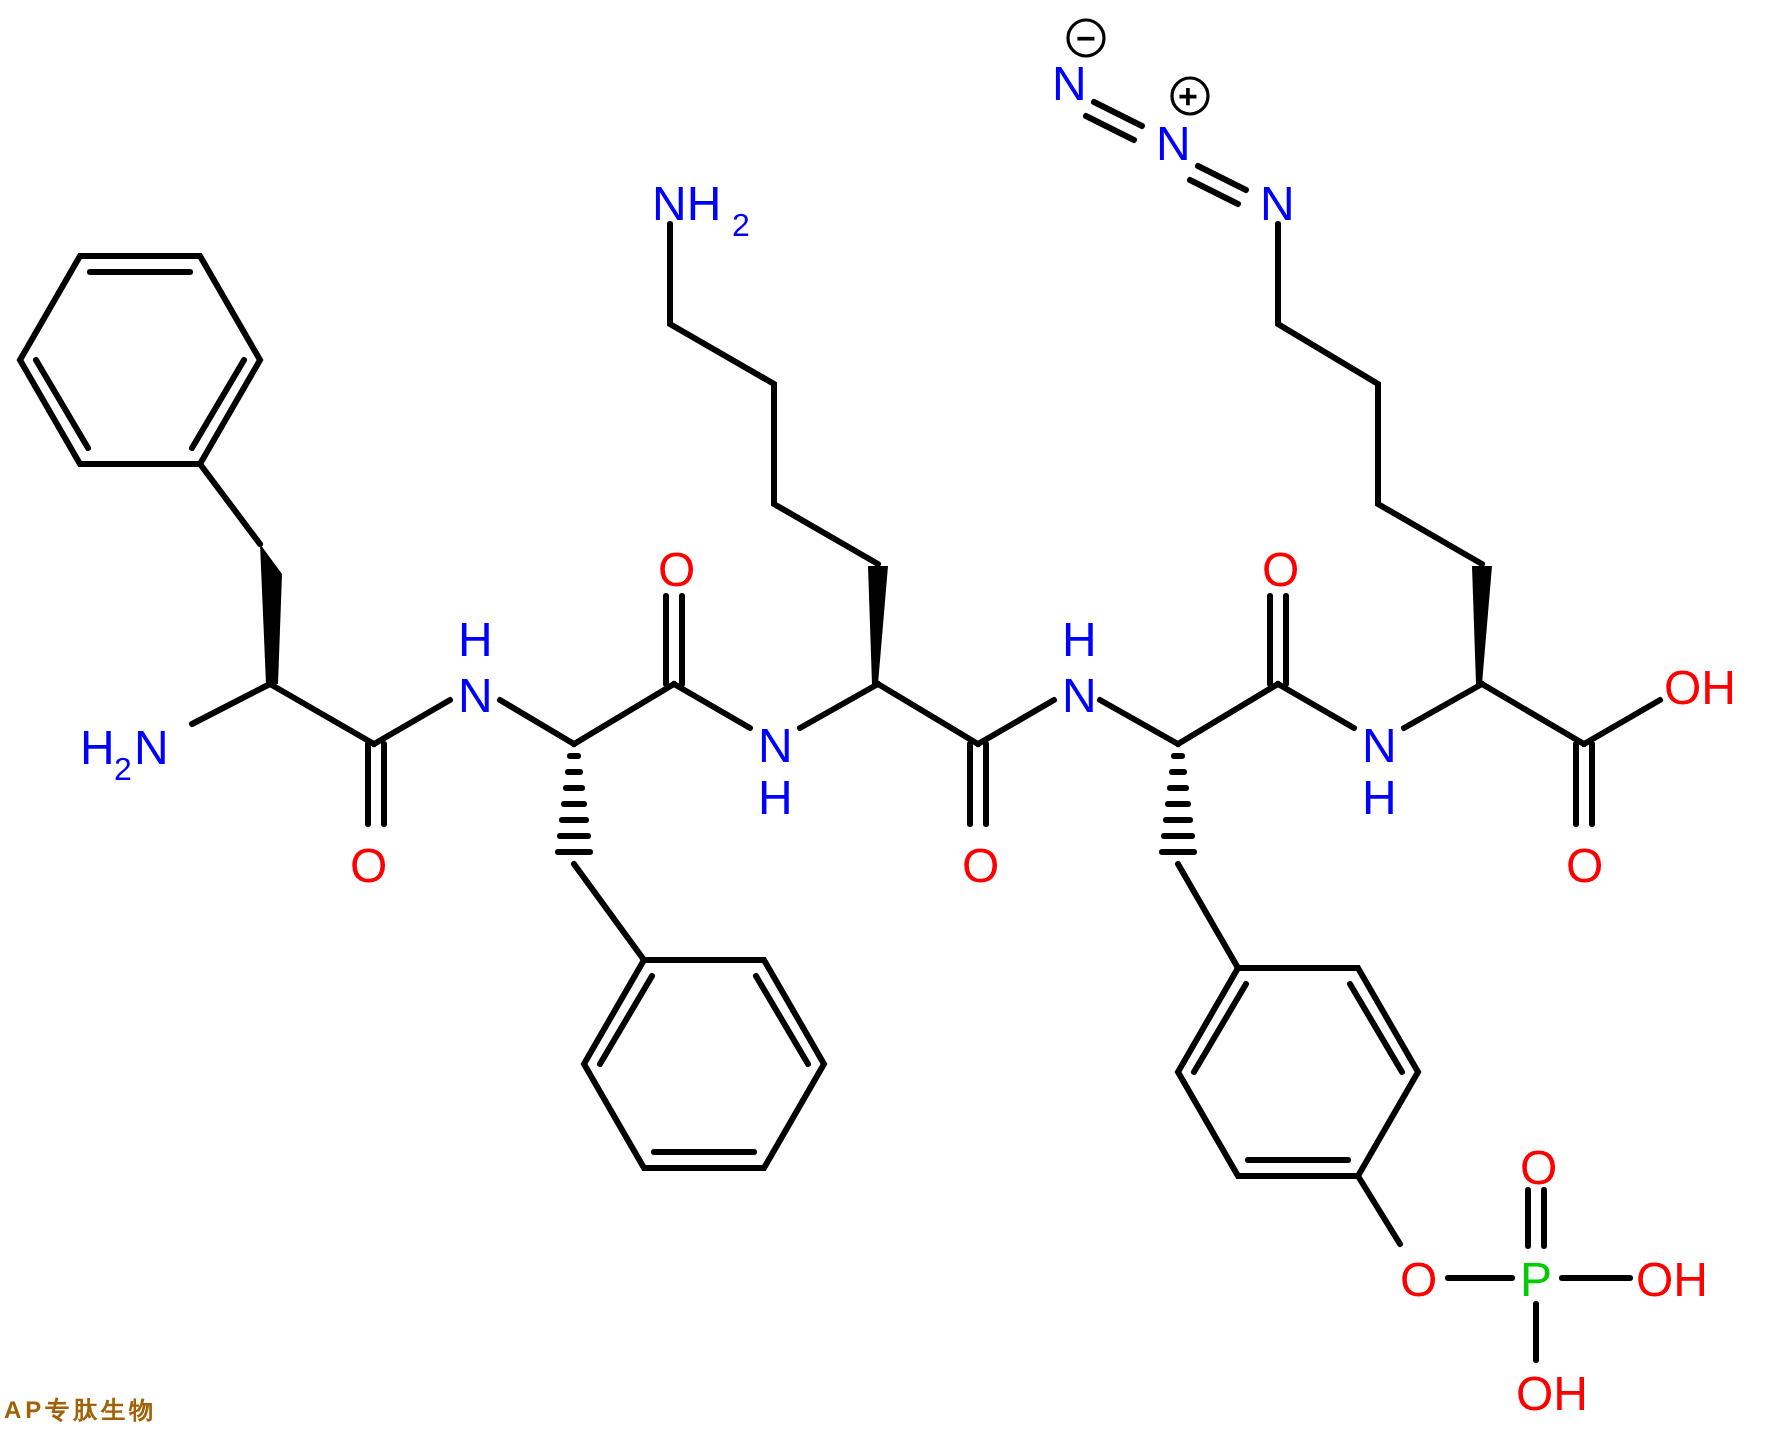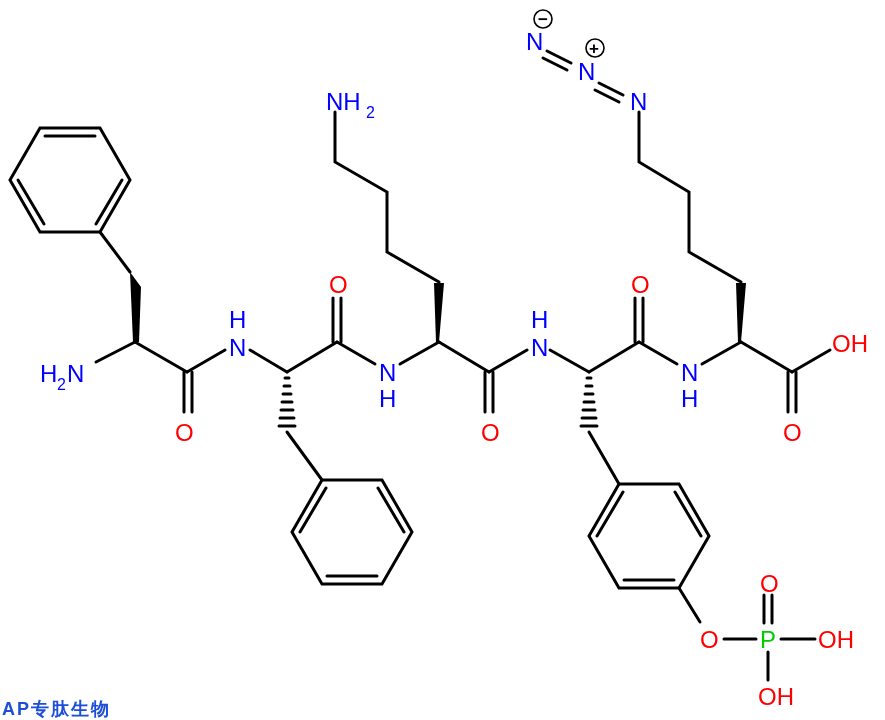--- a/index.html
+++ b/index.html
@@ -6,21 +6,21 @@
   body { width: 885px; height: 720px; overflow: hidden; position: relative; font-family: "Liberation Sans", sans-serif; }
   #structure { position: absolute; left: 0; top: 0; width: 885px; height: 720px; }
   .bond { stroke: #000; stroke-width: 3; fill: none; stroke-linecap: round; }
   .atom { font-family: "Liberation Sans", sans-serif; font-size: 24px; }
   .n { fill: #0000ff; }
   .o { fill: #ff0000; }
   .p { fill: #00cc00; }
   .sub { font-size: 16px; }
   .charge-circle { fill: #fff; stroke: #000; stroke-width: 1.6; }
   .charge-sign { font-size: 17px; font-weight: bold; fill: #000; }
-  .watermark { position: absolute; left: 2px; top: 697px; font-size: 18px; color: #1d4ed8; letter-spacing: 2px; font-weight: bold; }
+  .watermark { position: absolute; left: 2px; top: 697px; font-size: 12px; color: #a16207; letter-spacing: 2px; font-weight: bold; }
 </style>
 </head>
 <body>
 
 <svg id="structure" viewBox="0 0 885 720" xmlns="http://www.w3.org/2000/svg">
 
   <g>
     <polygon class="bond" points="40,128 100,128 130,180 100,232 40,232 10,180"></polygon>
     <line class="bond" x1="45" y1="136" x2="95" y2="136"></line>
     <line class="bond" x1="122" y1="180" x2="96" y2="224"></line>

